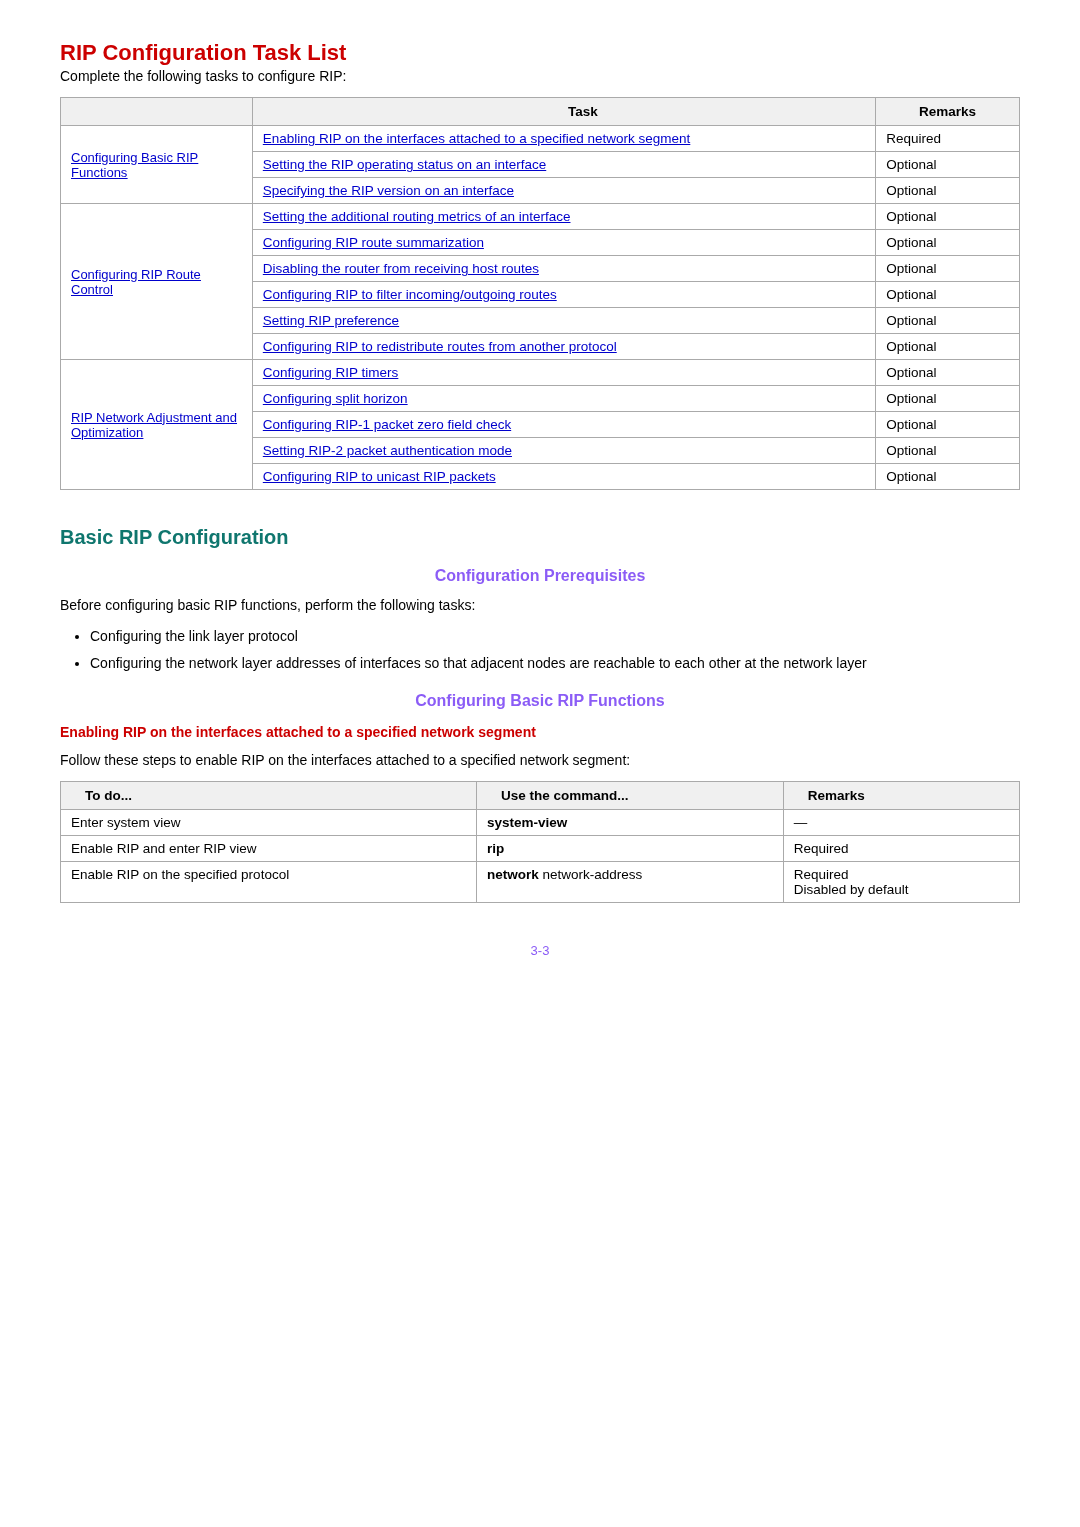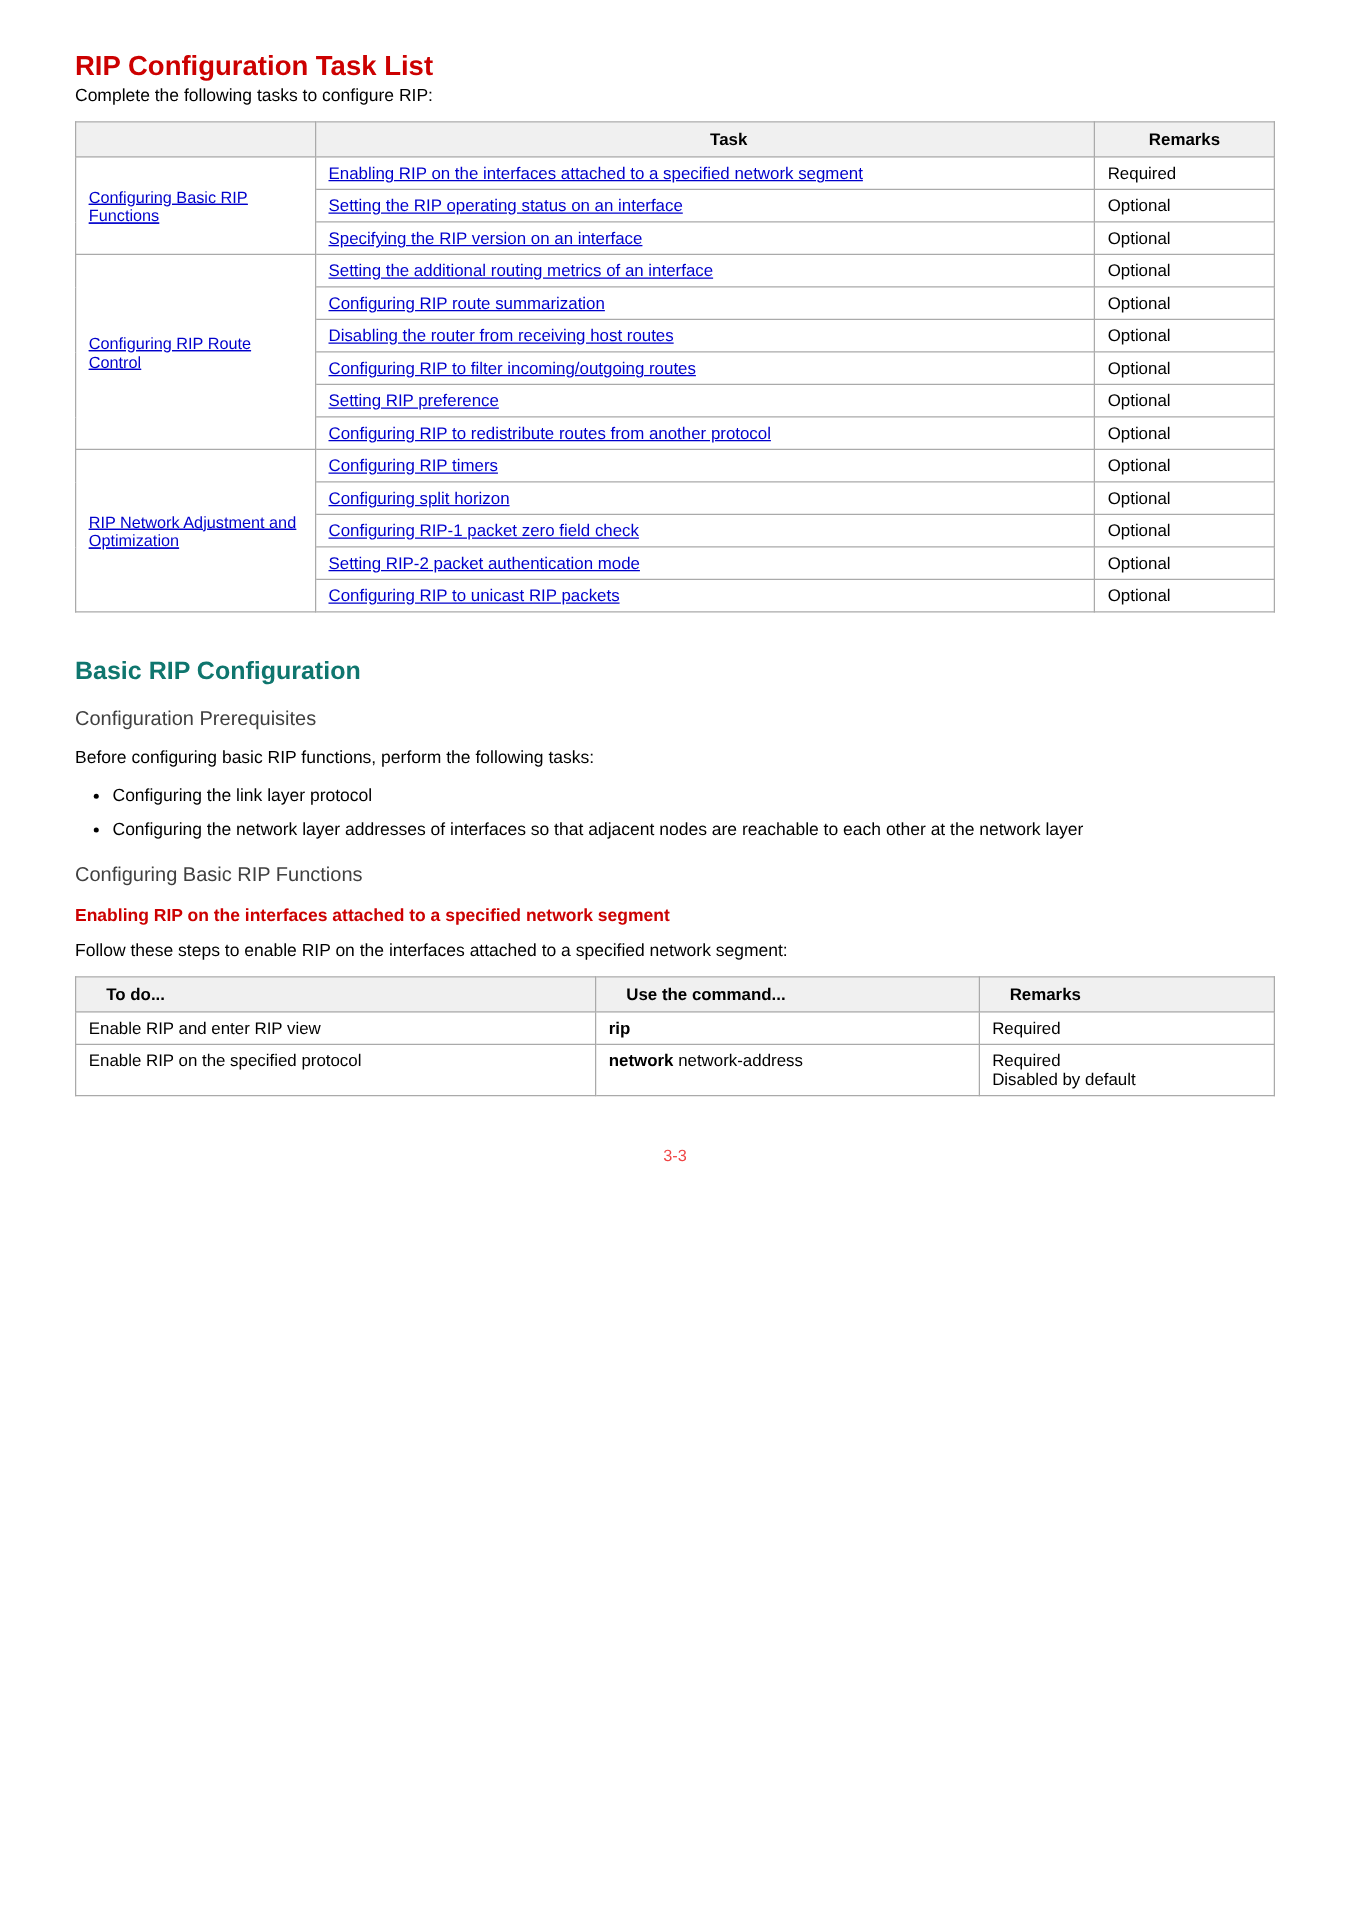--- a/index.html
+++ b/index.html
@@ -19,24 +19,25 @@
     }
     h2 {
       font-size: 20px;
       font-weight: bold;
       color: #0f766e;
       margin-top: 36px;
       margin-bottom: 12px;
     }
     h3 {
       font-size: 16px;
-      font-weight: normal;
-      color: #404040;
+      font-weight: bold;
+      color: #8b5cf6;
       margin-top: 18px;
       margin-bottom: 10px;
+      text-align: center;
     }
     h4 {
       font-size: 14px;
       font-weight: bold;
       color: #c00;
       margin-top: 14px;
       margin-bottom: 10px;
     }
     p {
       margin-bottom: 10px;
@@ -89,21 +90,21 @@
       margin-bottom: 12px;
     }
     ul li {
       margin-bottom: 6px;
       line-height: 1.5;
     }
     .page-num {
       text-align: center;
       margin-top: 40px;
       font-size: 13px;
-      color: #ef4444;
+      color: #8b5cf6;
     }
     .cmd-table th {
       text-align: left;
       padding-left: 24px;
     }
     .cmd-table td {
       vertical-align: top;
     }
   </style>
 </head>
@@ -237,20 +238,25 @@
 <table class="cmd-table">
   <thead>
     <tr>
       <th>To do...</th>
       <th>Use the command...</th>
       <th>Remarks</th>
     </tr>
   </thead>
   <tbody>
     <tr>
+      <td>Enter system view</td>
+      <td><strong>system-view</strong></td>
+      <td>—</td>
+    </tr>
+    <tr>
       <td>Enable RIP and enter RIP view</td>
       <td><strong>rip</strong></td>
       <td>Required</td>
     </tr>
     <tr>
       <td>Enable RIP on the specified protocol</td>
       <td><strong>network</strong> network-address</td>
       <td>Required<br>Disabled by default</td>
     </tr>
   </tbody>

